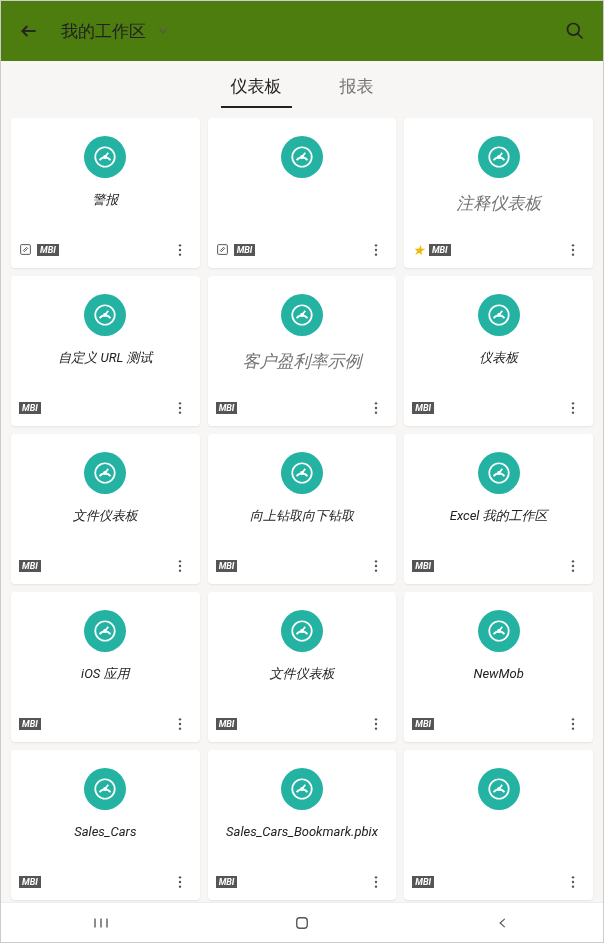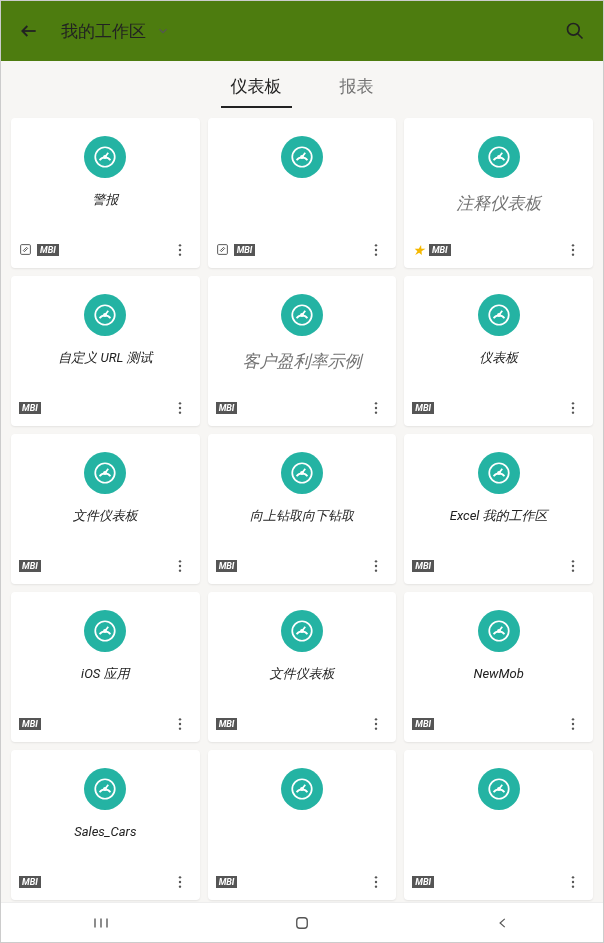--- a/index.html
+++ b/index.html
@@ -525,20 +525,21 @@
     </div>
     <div class="card">
       <div class="card-icon">
         <svg width="26" height="26" viewBox="0 0 24 24" fill="none" stroke="#fff" stroke-width="1.6">
           <circle cx="12" cy="12" r="9"></circle>
           <path d="M7 15 A6 6 0 0 1 17 15"></path>
           <line x1="12" y1="12" x2="15" y2="8"></line>
           <circle cx="12" cy="12" r="1" fill="#fff"></circle>
         </svg>
       </div>
+      <div class="card-title">Sales_Cars_Bookmark.pbix</div>
       <div class="card-footer">
         <div class="footer-left">
           <span class="badge">MBI</span>
         </div>
         <div class="more-btn">
           <svg width="16" height="16" viewBox="0 0 24 24" fill="#555">
             <circle cx="12" cy="5" r="1.8"></circle>
             <circle cx="12" cy="12" r="1.8"></circle>
             <circle cx="12" cy="19" r="1.8"></circle>
           </svg>

